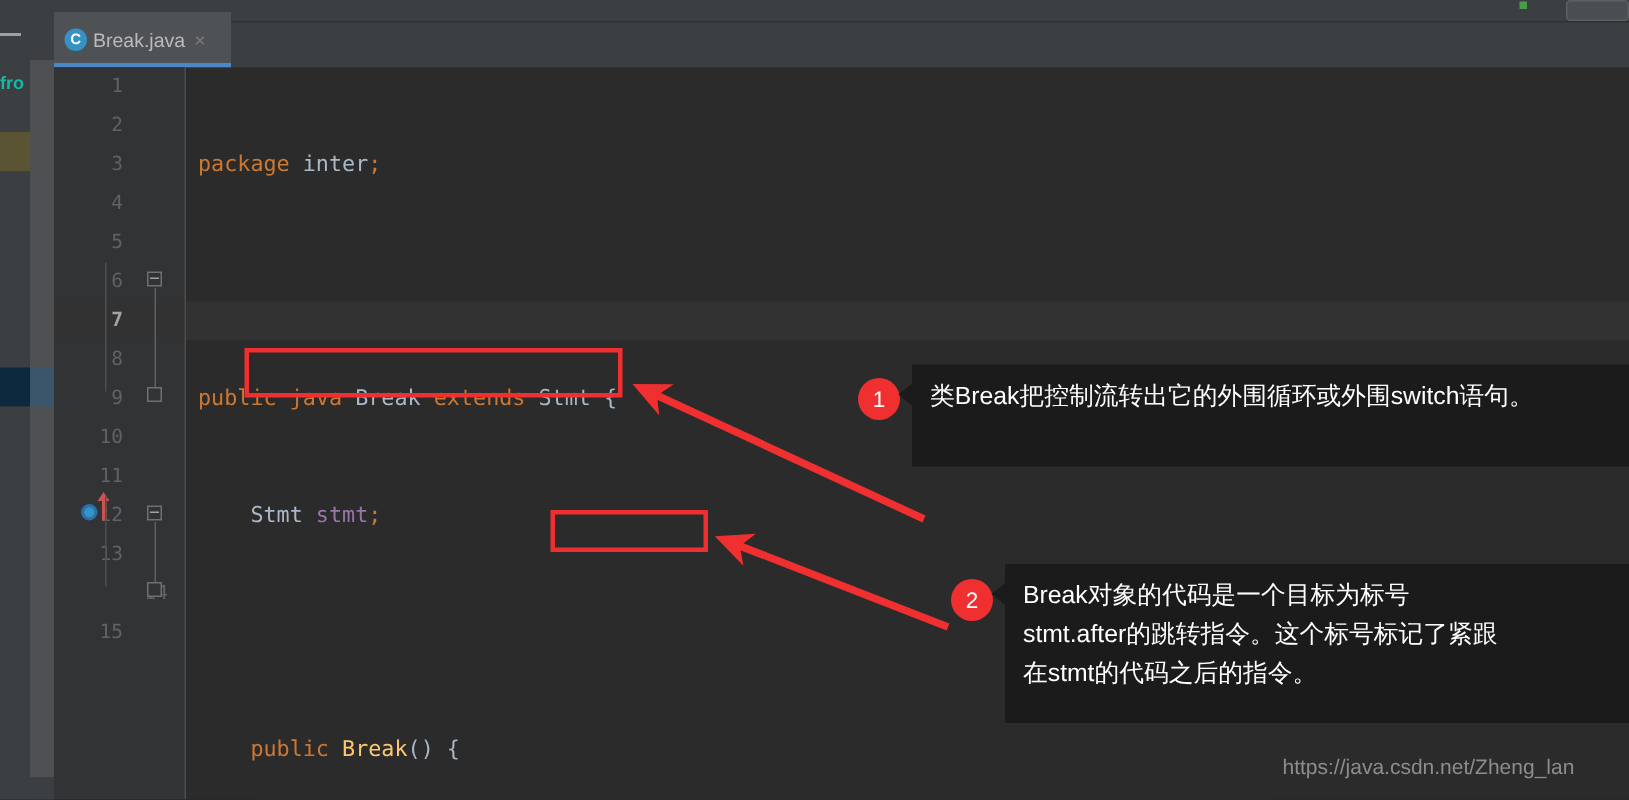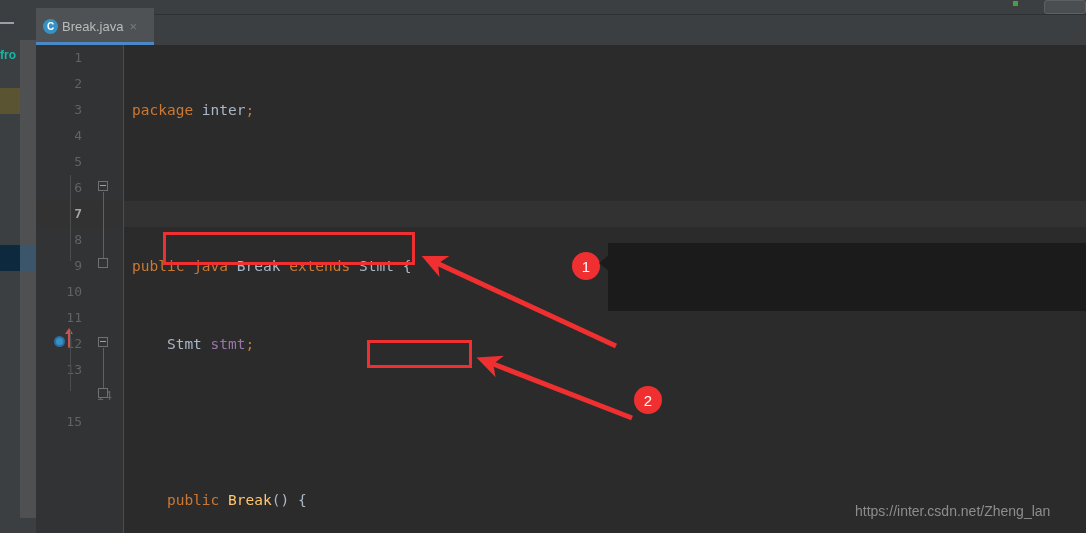--- a/index.html
+++ b/index.html
@@ -223,18 +223,25 @@
         <path d="M5,2.5 L0,0.2 L1.4,2.5 L0,4.8 Z" fill="#f03030"></path>
       </marker>
     </defs>
     <line x1="616" y1="346" x2="428" y2="259" stroke="#f03030" stroke-width="5" marker-end="url(#ah)"></line>
     <line x1="632" y1="418" x2="483" y2="360" stroke="#f03030" stroke-width="5" marker-end="url(#ah)"></line>
   </svg>
 
   <div class="badge" style="left:572px; top:252px;">1</div>
   <div class="callout" style="left:608px; top:243px; width:478px; height:68px;">
     <div class="callout-tail" style="left:-9px; top:12px;"></div>
+    <div class="callout-text">类Break把控制流转出它的外围循环或外围switch语句。</div>
   </div>
 
   <div class="badge" style="left:634px; top:386px;">2</div>
-
-  <div class="watermark">https://inter.csdn.net/Zheng_lan</div>
+  <div class="callout" style="left:670px; top:376px; width:416px; height:106px;">
+    <div class="callout-tail" style="left:-9px; top:12px;"></div>
+    <div class="callout-text">Break对象的代码是一个目标为标号
+stmt.after的跳转指令。这个标号标记了紧跟
+在stmt的代码之后的指令。</div>
+  </div>
+
+  <div class="watermark">https://java.csdn.net/Zheng_lan</div>
 </div>
 
 </body></html>

